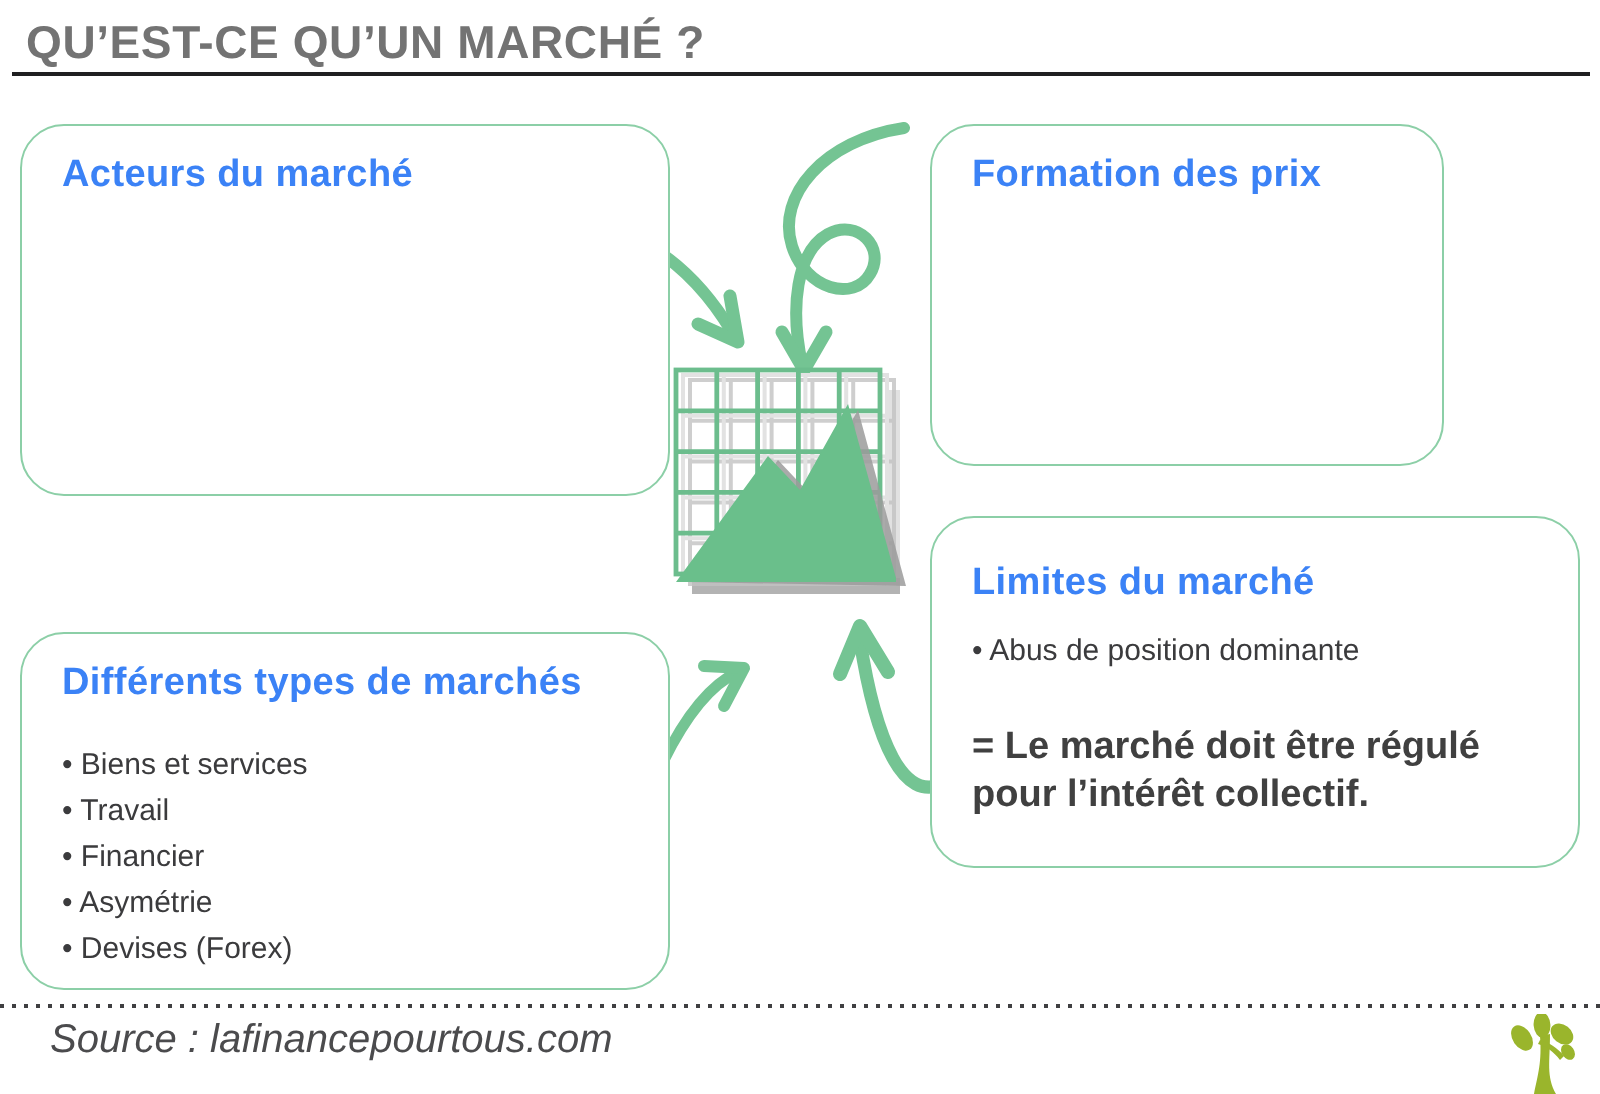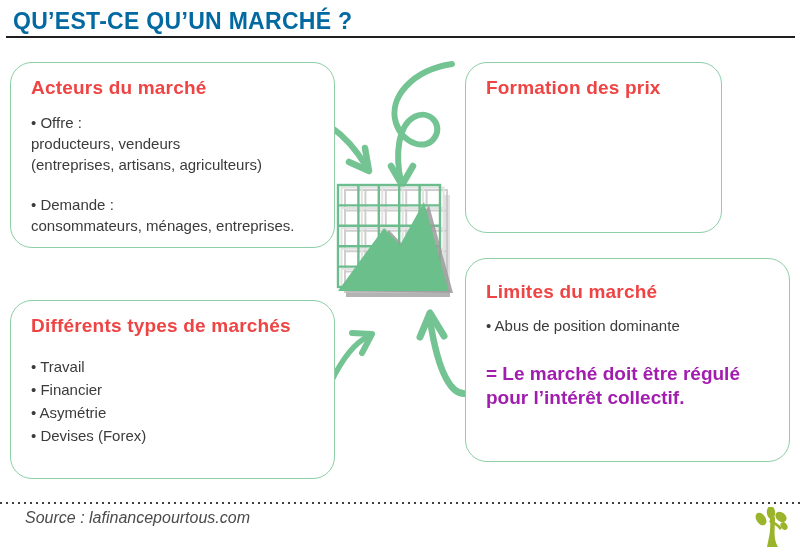--- a/index.html
+++ b/index.html
@@ -1,54 +1,54 @@
 <!DOCTYPE html>
 <html><head>
 <meta charset="utf-8">
 <style>
   html,body{margin:0;padding:0;background:#fff;}
   .page{position:relative;width:800px;height:547px;background:#ffffff;
         font-family:"Liberation Sans",sans-serif;overflow:hidden;}
 
   
   .title{position:absolute;left:13px;top:8px;font-size:23px;font-weight:bold;
-         color:#0369a1;letter-spacing:.3px;}
+         color:#737373;letter-spacing:.3px;}
   .title-rule{position:absolute;left:6px;right:5px;top:36px;height:2px;background:#1f1f21;}
 
   
   .card{position:absolute;background:#fff;border:1.7px solid #8ccfa7;border-radius:22px;
         box-sizing:border-box;padding:14px 20px;}
-  .card h2{margin:0;font-size:19px;font-weight:bold;color:#ef4444;letter-spacing:.2px;}
+  .card h2{margin:0;font-size:19px;font-weight:bold;color:#3b82f6;letter-spacing:.2px;}
   .card .body{margin-top:13px;font-size:15px;color:#3b3b3d;}
   .line{white-space:nowrap;}
 
   #card-actors{left:10px;top:62px;width:325px;height:186px;}
   #card-actors .line{line-height:21px;}
   #card-actors .para + .para{margin-top:19px;}
 
   #card-prices{left:465px;top:62px;width:257px;height:171px;}
   #card-prices .line{line-height:19.5px;}
 
-  #card-types{left:10px;top:300px;width:325px;height:179px;}
+  #card-types{left:10px;top:316px;width:325px;height:179px;}
   #card-types .body{margin-top:18px;}
   #card-types .line{line-height:23px;}
 
-  #card-limits{left:465px;top:258px;width:325px;height:204px;padding-top:22px;}
+  #card-limits{left:465px;top:258px;width:325px;height:176px;padding-top:22px;}
   #card-limits .line{line-height:20px;}
-  .statement{margin-top:26px;font-size:19px;font-weight:bold;color:#a21caf;}
+  .statement{margin-top:26px;font-size:19px;font-weight:bold;color:#404040;}
   .statement div{line-height:23.5px;white-space:nowrap;}
 
   
   .chart-icon{position:absolute;left:336px;top:183px;}
   .arrows{position:absolute;left:0;top:0;pointer-events:none;}
 
   
   .footer-divider{position:absolute;left:0;right:0;top:502px;height:2px;
      background-image:repeating-linear-gradient(to right,#3f3f41 0 2px,transparent 2px 6px);}
-  .source{position:absolute;left:25px;top:509px;font-size:16px;font-style:italic;color:#4b4b4d;}
+  .source{position:absolute;left:25px;top:509px;font-size:20px;font-style:italic;color:#4b4b4d;}
   .tree-logo{position:absolute;left:750px;top:507px;}
 </style>
 </head>
 <body>
 
 <div class="page">
 
   <div class="title">QU’EST-CE QU’UN MARCHÉ ?</div>
   <div class="title-rule"></div>
 
@@ -66,40 +66,30 @@
       <path d="M362,353 L372,334 L352,333" stroke-width="6"></path>
     </g>
     <g stroke="#74c493" stroke-width="6.5" fill="none" stroke-linecap="round" stroke-linejoin="round">
       <path d="M471,392 C452,401 438,372 430,320"></path>
       <path d="M444,336 L430,313 L420,337" stroke-width="7"></path>
     </g>
   </svg>
 
   <div class="card" id="card-actors">
     <h2>Acteurs du marché</h2>
-    <div class="body">
-      <div class="para">
-        <div class="line">• Offre :</div>
-        <div class="line">producteurs, vendeurs</div>
-        <div class="line">(entreprises, artisans, agriculteurs)</div>
-      </div>
-      <div class="para">
-        <div class="line">• Demande :</div>
-        <div class="line">consommateurs, ménages, entreprises.</div>
-      </div>
-    </div>
   </div>
 
   <div class="card" id="card-prices">
     <h2>Formation des prix</h2>
   </div>
 
   <div class="card" id="card-types">
     <h2>Différents types de marchés</h2>
     <div class="body">
+      <div class="line">• Biens et services</div>
       <div class="line">• Travail</div>
       <div class="line">• Financier</div>
       <div class="line">• Asymétrie</div>
       <div class="line">• Devises (Forex)</div>
     </div>
   </div>
 
   <div class="card" id="card-limits">
     <h2>Limites du marché</h2>
     <div class="body">

